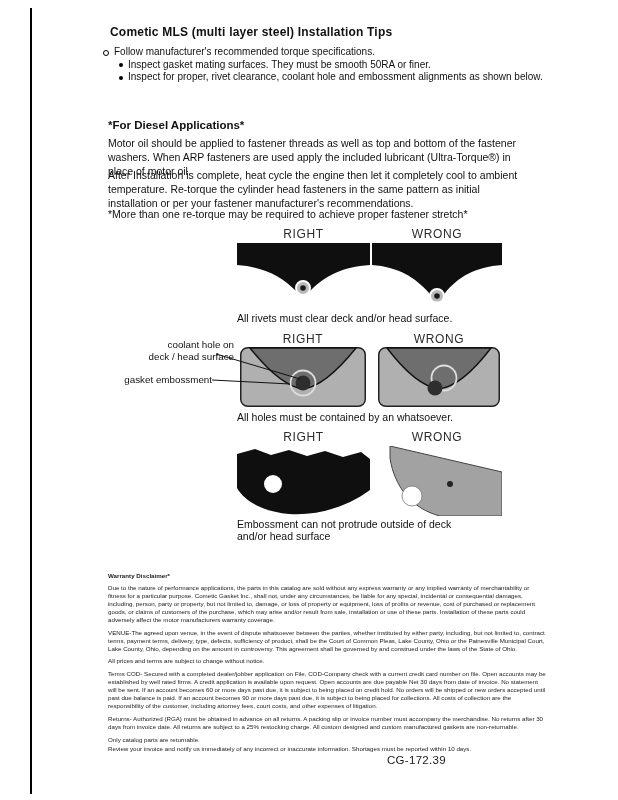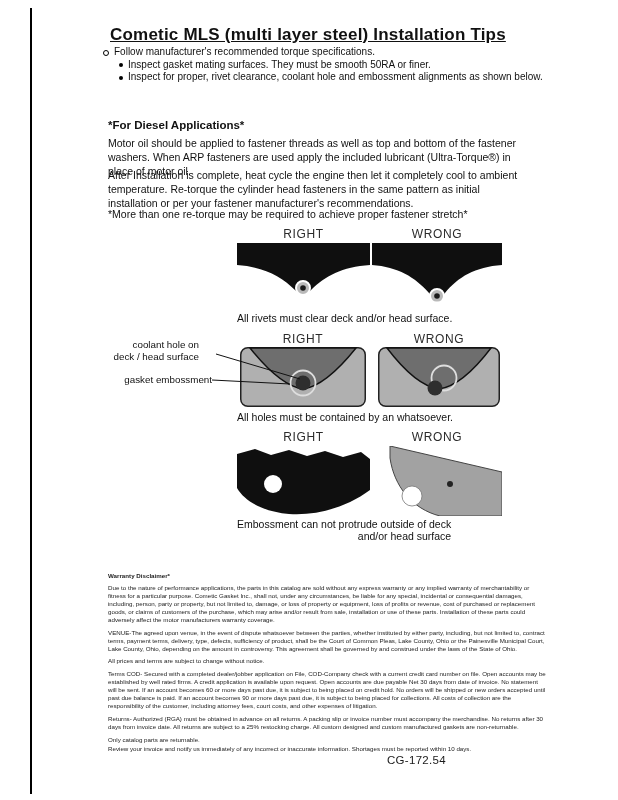--- a/index.html
+++ b/index.html
@@ -3,33 +3,33 @@
 <meta charset="utf-8">
 <style>
   html,body { margin:0; padding:0; background:#ffffff; }
   #page {
     position:relative; width:618px; height:800px; background:#ffffff;
     font-family:"Liberation Sans","DejaVu Sans",sans-serif; color:#111;
     overflow:hidden;
   }
   .abs { position:absolute; }
   #left-rule { left:30px; top:8px; width:2px; height:786px; background:#000; }
-  #title { left:110px; top:25px; font-size:17px; font-weight:bold; text-decoration:underline; letter-spacing:0.2px; }
+  #title { left:110px; top:25px; font-size:12px; font-weight:bold; letter-spacing:0.2px; }
   #bullets { left:103px; top:46px; font-size:10px; line-height:12.6px;text-align:right; }
   .brow { display:flex; align-items:flex-start; }
   .brow.sub { margin-left:16px; }
   .bmark { width:4px; height:4px; border:1px solid #000; border-radius:50%; margin:4px 5px 0 0; flex:0 0 auto; }
   .bmark.fill { background:#000; width:4px; height:4px; border:none; margin-top:4.5px; }
   #diesel-heading { left:108px; top:119px; font-size:11.5px; font-weight:bold; }
   .para { left:108px; width:424px; font-size:10.5px; line-height:1.32; }
   #para1 { top:137px; }
   #para2 { top:169px; }
   #para3 { top:208px; }
   .fig-head { font-size:12px; letter-spacing:0.6px; color:#2b2b2b; text-align:center; }
-  .caption { font-size:10.5px; color:#111;text-align:right; }
+  .caption { font-size:10.5px; color:#111; }
   .pre { white-space:pre-line; }
   .diag { display:block; }
   .ptr-label { font-size:9.8px; line-height:1.18; text-align:right; }
   #legal { left:108px; top:572px; width:440px; font-size:6.2px; line-height:1.28; color:#222; }
   #legal p { margin:0 0 5px 0; }
   #legal .lh { font-weight:bold; margin-bottom:4px; }
   #doc-number { left:387px; top:754px; font-size:11.5px; letter-spacing:0.3px; color:#1a1a1a; }
 </style>
 </head>
 <body>
@@ -71,21 +71,21 @@
     <path d="M0,0 H130 V22 C103,24 86,34 73,50 Q65,63 57,50 C43,34 26,24 0,22 Z" fill="#0f0f0f"></path>
     <circle cx="65" cy="53" r="7" fill="#b9b9b9" stroke="#ffffff" stroke-width="2"></circle>
     <circle cx="65" cy="53" r="2.8" fill="#1a1a1a"></circle>
     <path d="M48,64 Q65,55 82,64" fill="none" stroke="#ffffff" stroke-width="2"></path>
   </svg>
   <div class="abs caption" style="left:237px; top:312px;">All rivets must clear deck and/or head surface.</div>
 
   <div class="abs fig-head" style="left:240px; top:332px; width:126px;">RIGHT</div>
   <div class="abs fig-head" style="left:378px; top:332px; width:122px;">WRONG</div>
 
-  <div class="abs ptr-label pre" style="left:101px; top:339px; width:98px;">coolant hole on
+  <div class="abs ptr-label pre" style="left:136px; top:339px; width:98px;">coolant hole on
 deck / head surface</div>
   <div class="abs ptr-label" style="left:112px; top:374px; width:100px;">gasket embossment</div>
 
   <svg class="abs diag" style="left:240px; top:347px;" width="126" height="60" viewBox="0 0 126 60">
     <rect x="0.75" y="0.75" width="124.5" height="58.5" rx="7" fill="#b0b0b0" stroke="#222" stroke-width="1.5"></rect>
     <path d="M10,1 C30,26 48,40 63,42 C78,40 96,26 116,1 Z" fill="#6e6e6e" stroke="#111" stroke-width="1.4"></path>
     <circle cx="63" cy="36" r="12.5" fill="none" stroke="#dedede" stroke-width="1.8"></circle>
     <circle cx="63" cy="36" r="7.5" fill="#2e2e2e"></circle>
   </svg>
   <svg class="abs diag" style="left:378px; top:347px;" width="122" height="60" viewBox="0 0 122 60">
@@ -121,14 +121,14 @@
     <p class="lh">Warranty Disclaimer*</p>
     <p>Due to the nature of performance applications, the parts in this catalog are sold without any express warranty or any implied warranty of merchantability or fitness for a particular purpose.  Cometic Gasket Inc., shall not, under any circumstances, be liable for any special, incidental or consequential damages, including, person, party or property, but not limited to, damage, or loss of property or equipment, loss of profits or revenue, cost of purchased or replacement goods, or claims of customers of the purchase, which may arise and/or result from sale, installation or use of these parts.  Installation of these parts could adversely affect the motor manufacturers warranty coverage.</p>
     <p>VENUE-The agreed upon venue, in the event of dispute whatsoever between the parties, whether instituted by either party, including, but not limited to, contract terms, payment terms, delivery, type, defects, sufficiency of product, shall be the Court of Common Pleas, Lake County, Ohio or the Painesville Municipal Court, Lake County, Ohio, depending on the amount in controversy. This agreement shall be governed by and construed under the laws of the State of Ohio.</p>
     <p>All prices and terms are subject to change without notice.</p>
     <p>Terms COD- Secured with a completed dealer/jobber application on File, COD-Company check with a current credit card number on file.  Open accounts may be established by well rated firms.  A credit application is available upon request.  Open accounts are due payable Net 30 days from date of invoice.  No statement will be sent.  If an account becomes 60 or more days past due, it is subject to being placed on credit hold.  No orders will be shipped or new orders accepted until past due balance is paid.  If an account becomes 90 or more days past due, it is subject to being placed for collections.  All costs of collection are the responsibility of the customer, including attorney fees, court costs, and other expenses of litigation.</p>
     <p>Returns- Authorized (RGA) must be obtained in advance on all returns.  A packing slip or invoice number must accompany the merchandise.  No returns after 30 days from invoice date.  All returns are subject to a 25% restocking charge.  All custom designed and custom manufactured gaskets are non-returnable.</p>
     <p style="margin-bottom:1px;">Only catalog parts are returnable.</p>
     <p>Review your invoice and notify us immediately of any incorrect or inaccurate information.  Shortages must be reported within 10 days.</p>
   </div>
 
-  <div id="doc-number" class="abs">CG-172.54</div>
+  <div id="doc-number" class="abs">CG-172.39</div>
 </div>
 
 </body></html>

